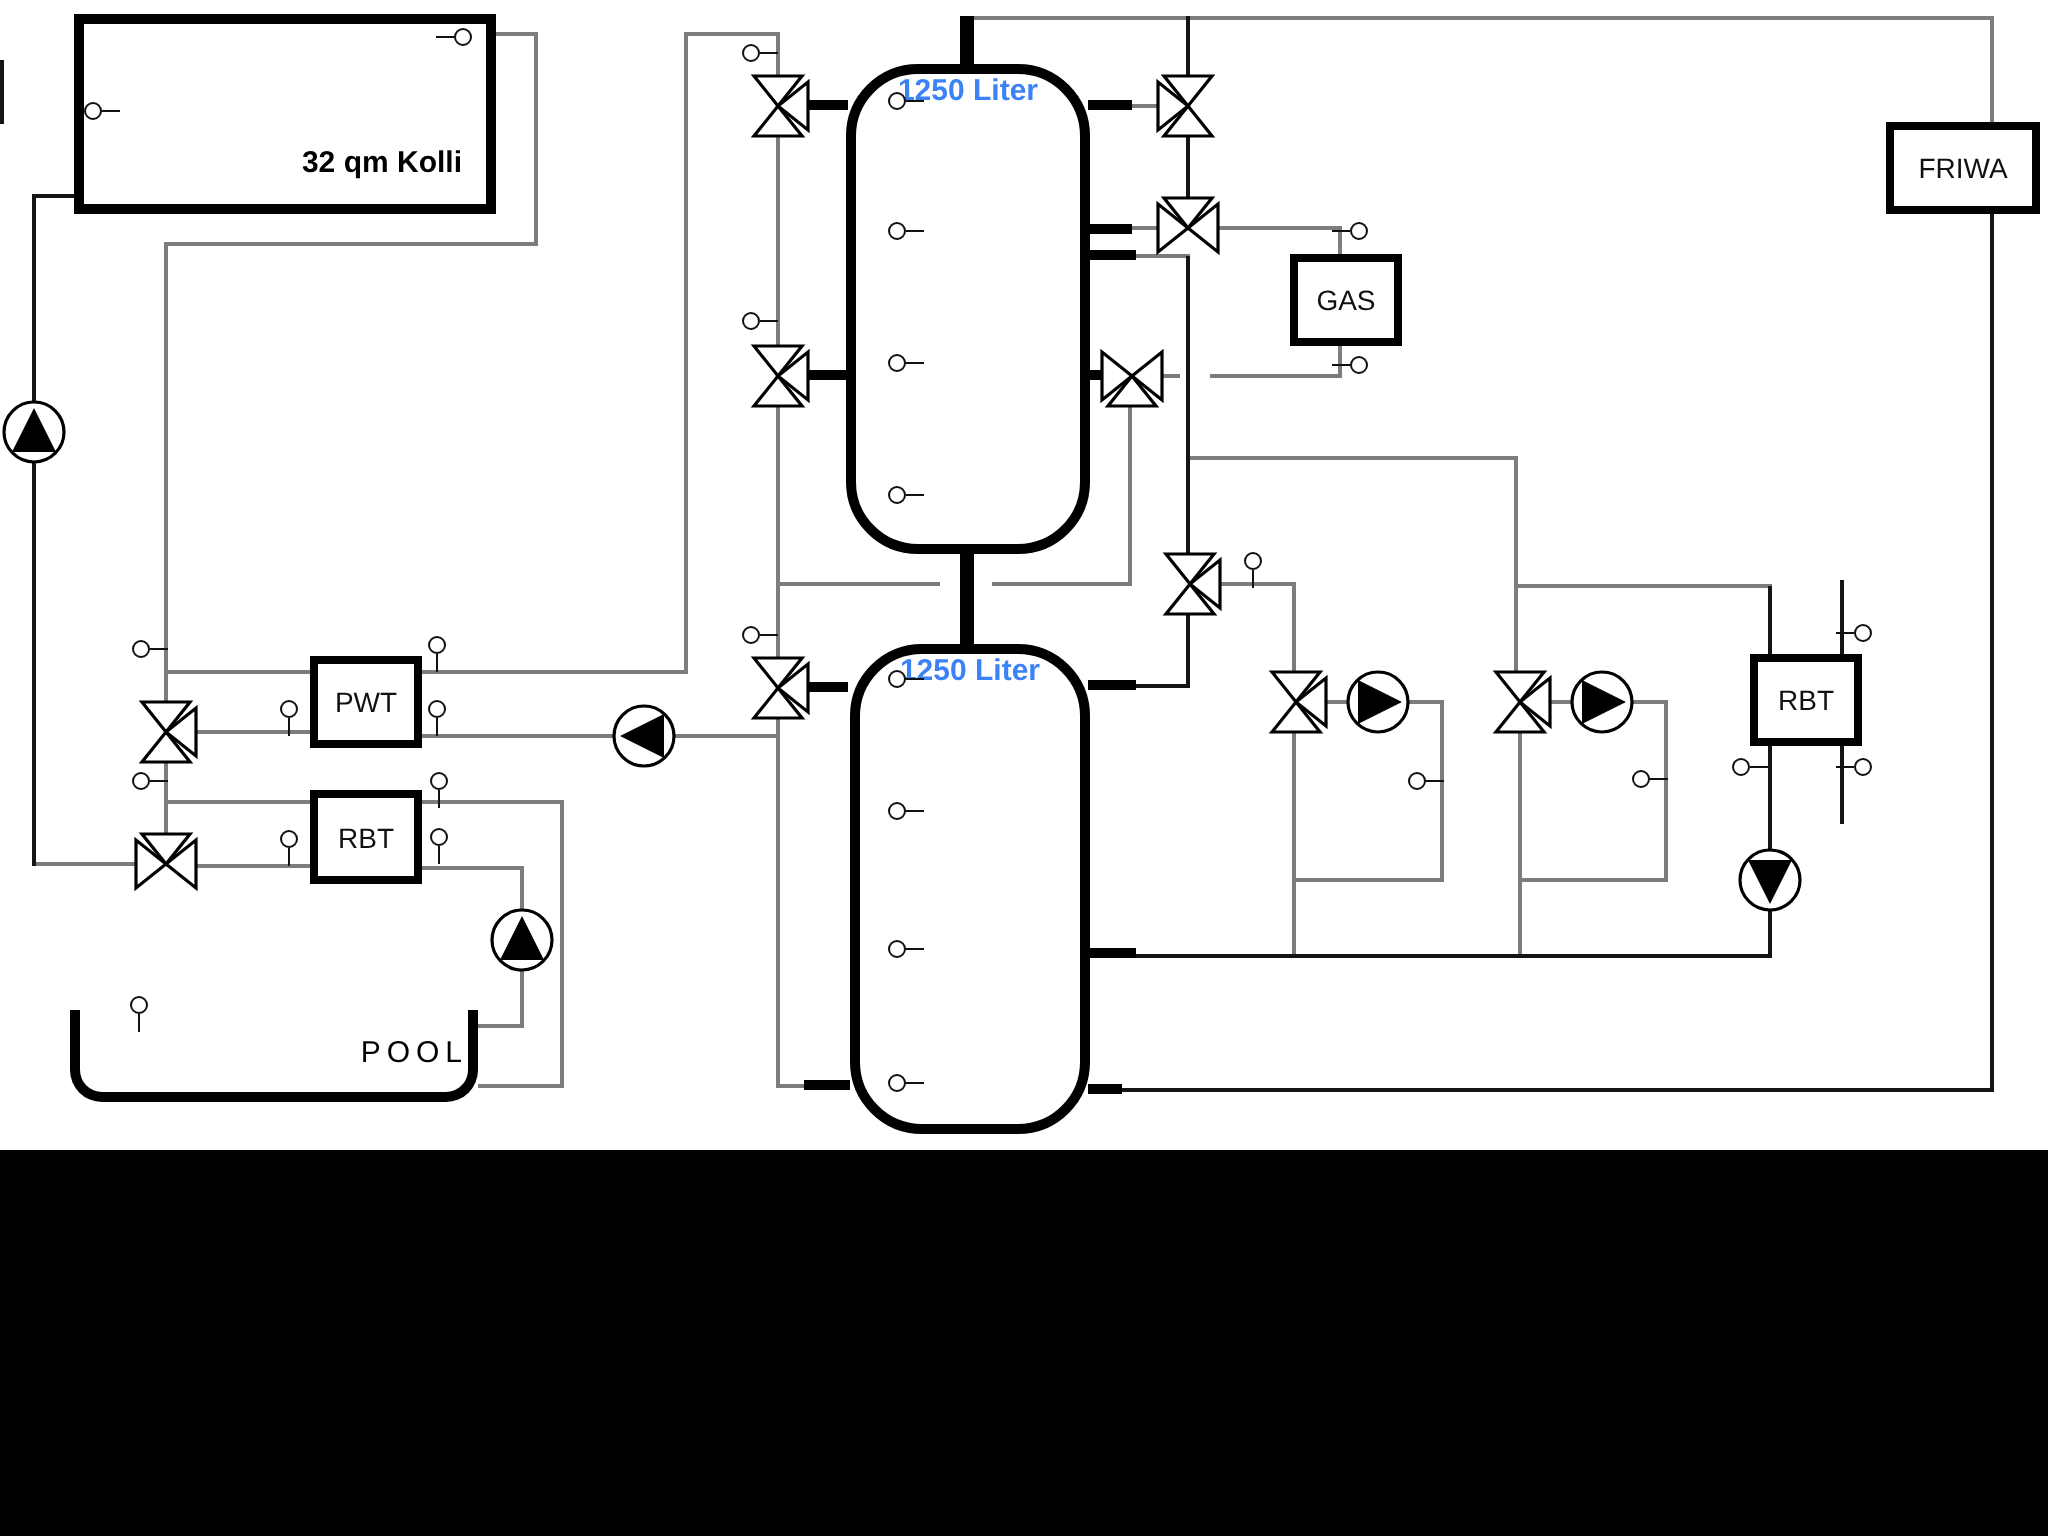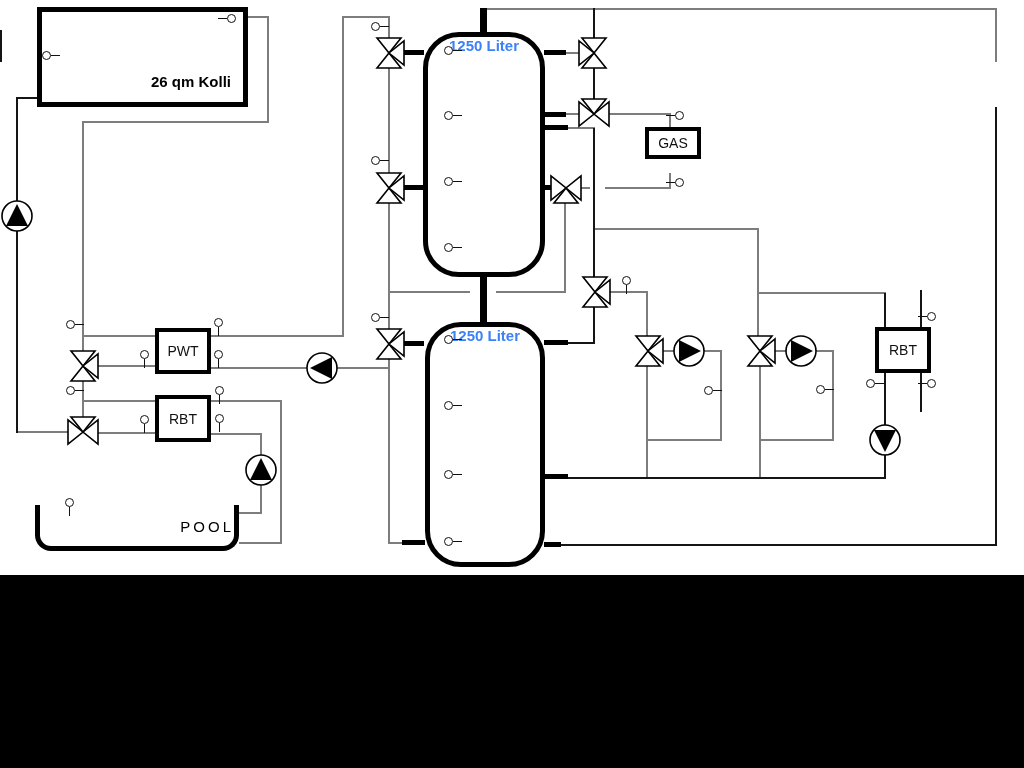--- a/index.html
+++ b/index.html
@@ -119,39 +119,42 @@
   <div class="stub" style="left:544px;top:112px;width:22px;height:5px"></div>
   <div class="stub" style="left:544px;top:125px;width:24px;height:5px"></div>
   <div class="stub" style="left:544px;top:185px;width:10px;height:5px"></div>
   <div class="stub" style="left:402px;top:341px;width:22px;height:5px"></div>
   <div class="stub" style="left:402px;top:540px;width:23px;height:5px"></div>
   <div class="stub" style="left:544px;top:340px;width:24px;height:5px"></div>
   <div class="stub" style="left:544px;top:474px;width:24px;height:5px"></div>
   <div class="stub" style="left:544px;top:542px;width:17px;height:5px"></div>
 
   <div class="collector" style="left:37px;top:7px;width:211px;height:100px">
-    <span>26 qm Kolli</span>
+    <span>32 qm Kolli</span>
   </div>
   <div class="tank" style="left:423px;top:32px;width:122px;height:245px">
     <span>1250 Liter</span>
   </div>
   <div class="tank" style="left:425px;top:322px;width:120px;height:245px">
     <span>1250 Liter</span>
   </div>
   <div class="box" style="left:155px;top:328px;width:56px;height:46px">
     <span>PWT</span>
   </div>
   <div class="box" style="left:155px;top:395px;width:56px;height:47px">
     <span>RBT</span>
   </div>
-  <div class="box" style="left:645px;top:127px;width:56px;height:32px">
+  <div class="box" style="left:645px;top:127px;width:56px;height:46px">
     <span>GAS</span>
   </div>
   <div class="box" style="left:875px;top:327px;width:56px;height:46px">
     <span>RBT</span>
+  </div>
+  <div class="box" style="left:943px;top:61px;width:77px;height:46px">
+    <span>FRIWA</span>
   </div>
   <div class="pool" style="left:35px;top:505px;width:204px;height:46px">
     <span>POOL</span>
   </div>
 
   <svg class="valve" style="left:65px;top:348px" width="36" height="36" viewBox="-18 -18 36 36">
     <polygon points="-12,-15 12,-15 0,0"></polygon>
       <polygon points="-12,15 12,15 0,0"></polygon>
       <polygon points="15,-12 15,12 0,0"></polygon>
     </svg>

